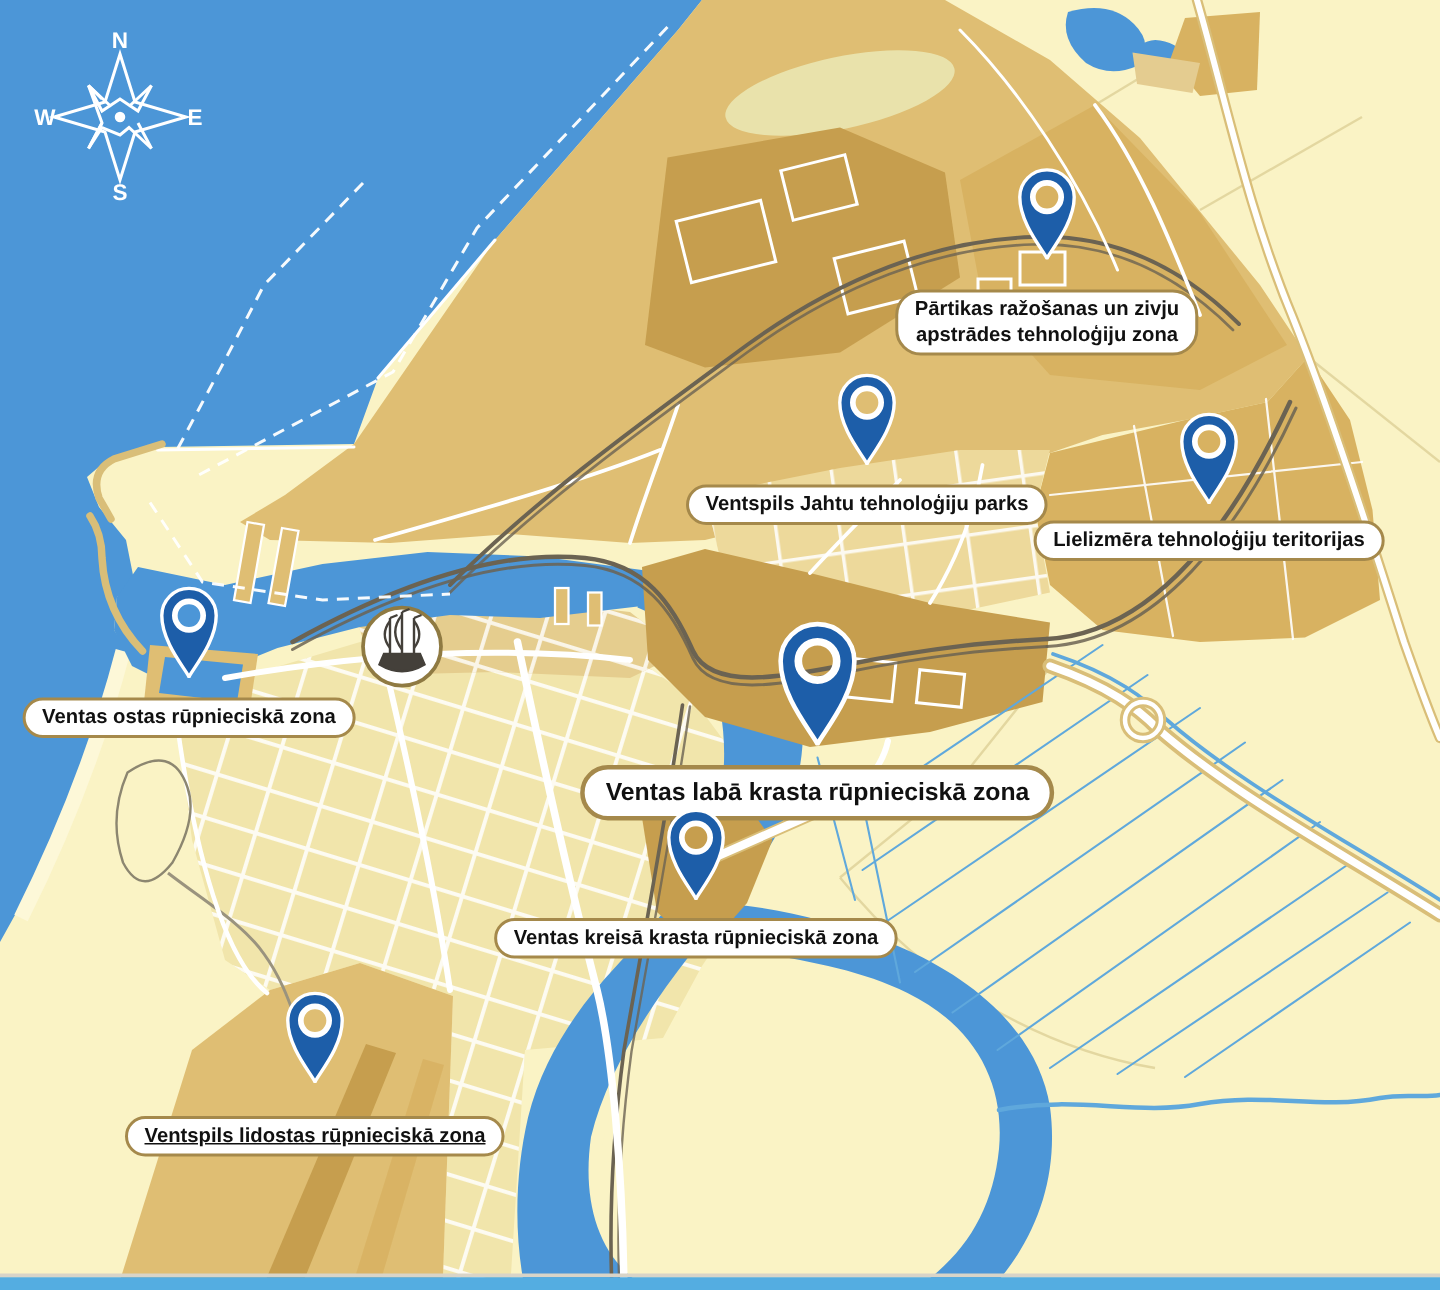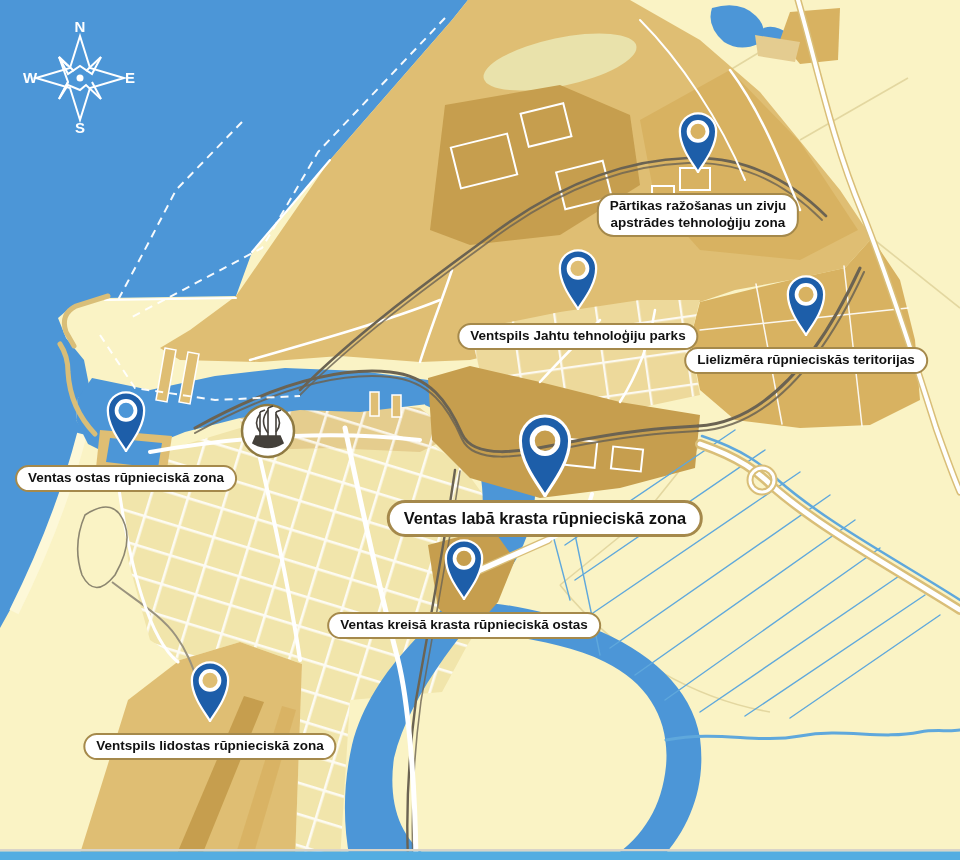--- a/index.html
+++ b/index.html
@@ -44,23 +44,23 @@
     color:var(--c-text,#111111);
     font:bold 13.5px/1.25 "Liberation Sans",sans-serif;
     white-space:nowrap;text-align:center;
   }
   .m1{left:698px;top:173px;} .m1 .pin-label{top:20px;text-align:center;}
   .m2{left:578px;top:310px;} .m2 .pin-label{top:13px;}
   .m3{left:806px;top:336px;} .m3 .pin-label{top:11px;}
   .m4{left:126px;top:452px;} .m4 .pin-label{top:13px;}
   .m5{left:545px;top:497px;}
   .m5 .pin{left:-31px;top:-84px;width:62px;height:84px;}
-  .m5 .pin-label{top:3px;font-size:16.5px;padding:5px 14px;border-radius:20px;border-width:3px;}
+  .m5 .pin-label{top:13px;font-size:16.5px;padding:5px 14px;border-radius:20px;border-width:3px;}
   .m6{left:464px;top:600px;} .m6 .pin-label{top:12px;}
-  .m7{left:210px;top:722px;} .m7 .pin-label{top:11px;}
+  .m7{left:210px;top:722px;} .m7 .pin-label{top:22px;text-decoration:underline;}
 </style>
 </head>
 <body>
 
 <div class="stage">
 
 <svg class="map" viewBox="0 0 960 860">
   <defs>
     <pattern id="grid17" width="36" height="30" patternUnits="userSpaceOnUse" patternTransform="rotate(17)">
       <rect width="36" height="2.6" fill="#fff"></rect>
@@ -273,21 +273,21 @@
     <circle cx="30" cy="27" r="12"></circle>
   </svg>
   <div class="pin-label">Ventspils Jahtu tehnoloģiju parks</div>
 </div>
 
 <div class="marker m3">
   <svg class="pin" viewBox="0 0 60 82">
     <path fill-rule="evenodd" d="M30,81 C26,73 6,50 6,27 C6,13.7 16.7,3 30,3 C43.3,3 54,13.7 54,27 C54,50 34,73 30,81 Z M30,13.5 A13.5,13.5 0 1 0 30,40.5 A13.5,13.5 0 1 0 30,13.5 Z"></path>
     <circle cx="30" cy="27" r="12"></circle>
   </svg>
-  <div class="pin-label">Lielizmēra rūpnieciskās teritorijas</div>
+  <div class="pin-label">Lielizmēra tehnoloģiju teritorijas</div>
 </div>
 
 <div class="marker m4">
   <svg class="pin" viewBox="0 0 60 82">
     <path fill-rule="evenodd" d="M30,81 C26,73 6,50 6,27 C6,13.7 16.7,3 30,3 C43.3,3 54,13.7 54,27 C54,50 34,73 30,81 Z M30,13.5 A13.5,13.5 0 1 0 30,40.5 A13.5,13.5 0 1 0 30,13.5 Z"></path>
     <circle cx="30" cy="27" r="12"></circle>
   </svg>
   <div class="pin-label">Ventas ostas rūpnieciskā zona</div>
 </div>
 
@@ -297,21 +297,21 @@
     <circle cx="30" cy="27" r="12"></circle>
   </svg>
   <div class="pin-label">Ventas labā krasta rūpnieciskā zona</div>
 </div>
 
 <div class="marker m6">
   <svg class="pin" viewBox="0 0 60 82">
     <path fill-rule="evenodd" d="M30,81 C26,73 6,50 6,27 C6,13.7 16.7,3 30,3 C43.3,3 54,13.7 54,27 C54,50 34,73 30,81 Z M30,13.5 A13.5,13.5 0 1 0 30,40.5 A13.5,13.5 0 1 0 30,13.5 Z"></path>
     <circle cx="30" cy="27" r="12"></circle>
   </svg>
-  <div class="pin-label">Ventas kreisā krasta rūpnieciskā ostas</div>
+  <div class="pin-label">Ventas kreisā krasta rūpnieciskā zona</div>
 </div>
 
 <div class="marker m7">
   <svg class="pin" viewBox="0 0 60 82">
     <path fill-rule="evenodd" d="M30,81 C26,73 6,50 6,27 C6,13.7 16.7,3 30,3 C43.3,3 54,13.7 54,27 C54,50 34,73 30,81 Z M30,13.5 A13.5,13.5 0 1 0 30,40.5 A13.5,13.5 0 1 0 30,13.5 Z"></path>
     <circle cx="30" cy="27" r="12"></circle>
   </svg>
   <div class="pin-label">Ventspils lidostas rūpnieciskā zona</div>
 </div>
 

